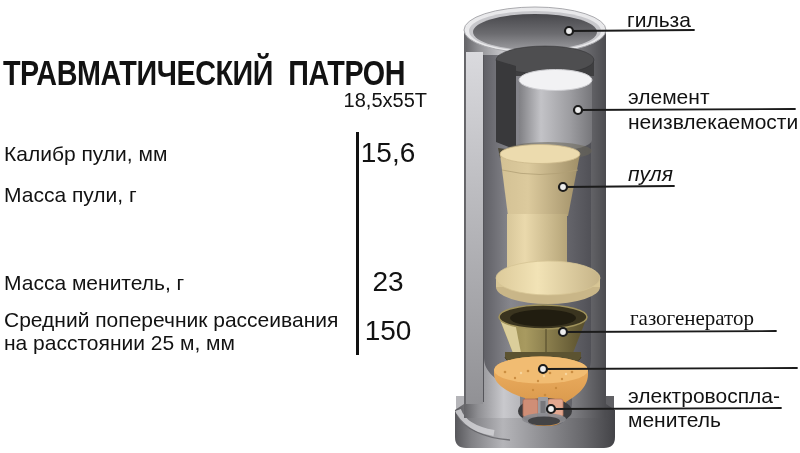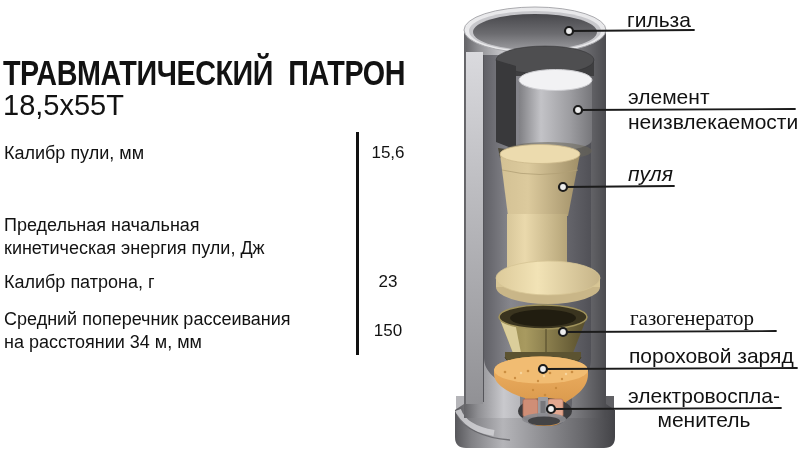--- a/index.html
+++ b/index.html
@@ -1,55 +1,54 @@
 <!DOCTYPE html>
 <html><head>
 <meta charset="utf-8">
 <style>
   html,body{margin:0;padding:0;background:#ffffff;}
   .page{position:relative;width:800px;height:453px;background:#ffffff;overflow:hidden;
         font-family:"Liberation Sans",sans-serif;color:#121212;}
   .title{position:absolute;left:3px;top:53px;font-size:35px;font-weight:bold;
          letter-spacing:-0.5px;white-space:pre;transform:scaleX(0.82);transform-origin:left top;}
-  .subtitle{position:absolute;left:3px;top:89px;width:424px;text-align:left;font-size:29px;}
+  .subtitle{position:absolute;left:3px;top:89px;width:424px;text-align:right;font-size:20px;}
   .spec-table{position:absolute;left:4px;top:131px;width:412px;}
   .spec-row{display:flex;align-items:center;}
-  .spec-label{width:348px;font-size:18px;line-height:23px;white-space:pre-line;}
-  .spec-value{width:56px;margin-left:8px;text-align:center;font-size:17px;}
+  .spec-label{width:348px;font-size:21px;line-height:23px;white-space:pre-line;}
+  .spec-value{width:56px;margin-left:8px;text-align:center;font-size:28px;}
   .divider{position:absolute;left:356px;top:132px;width:3px;height:223px;background:#111;}
   .diagram-svg{position:absolute;left:0;top:0;}
   .callout{position:absolute;font-size:21px;line-height:25px;white-space:pre-line;}
-  .co-igniter{line-height:24px;text-align:center;}
+  .co-igniter{line-height:24px;}
 </style>
 </head>
 <body>
 
 <div class="page">
 
   <div class="title">ТРАВМАТИЧЕСКИЙ  ПАТРОН</div>
   <div class="subtitle">18,5х55Т</div>
 
   <div class="spec-table">
     <div class="spec-row" style="height:44px">
       <div class="spec-label">Калибр пули, мм</div>
       <div class="spec-value">15,6</div>
     </div>
     <div class="spec-row" style="height:38px">
+      <div class="spec-label">Масса пули, г</div>
     </div>
     <div class="spec-row" style="height:48px">
-      <div class="spec-label">Предельная начальная
-кинетическая энергия пули, Дж</div>
     </div>
     <div class="spec-row" style="height:42px">
-      <div class="spec-label">Калибр патрона, г</div>
+      <div class="spec-label">Масса менитель, г</div>
       <div class="spec-value">23</div>
     </div>
     <div class="spec-row" style="height:56px">
       <div class="spec-label">Средний поперечник рассеивания
-на расстоянии 34 м, мм</div>
+на расстоянии 25 м, мм</div>
       <div class="spec-value">150</div>
     </div>
   </div>
   <div class="divider"></div>
 
   <svg class="diagram-svg" width="800" height="453" viewBox="0 0 800 453">
     <defs>
       <linearGradient id="gradCase" x1="0" y1="0" x2="1" y2="0">
         <stop offset="0" stop-color="#636367"></stop>
           <stop offset="0.10" stop-color="#8f8f93"></stop>
@@ -227,17 +226,16 @@
       <circle cx="543" cy="369" r="4"></circle>
       <circle cx="551" cy="409" r="4"></circle>
     </g>
   </svg>
 
   <div class="callout" style="left:627px;top:7px;">гильза</div>
   <div class="callout" style="left:628px;top:84px;">элемент
 неизвлекаемости</div>
   <div class="callout" style="left:628px;top:161px;font-style:italic;">пуля</div>
   <div class="callout" style="left:630px;top:306px;font-family:Liberation Serif, serif;">газогенератор</div>
-  <div class="callout" style="left:629px;top:343px;">пороховой заряд</div>
   <div class="callout co-igniter" style="left:628px;top:384px;">электровоспла-
 менитель</div>
 
 </div>
 
 </body></html>

